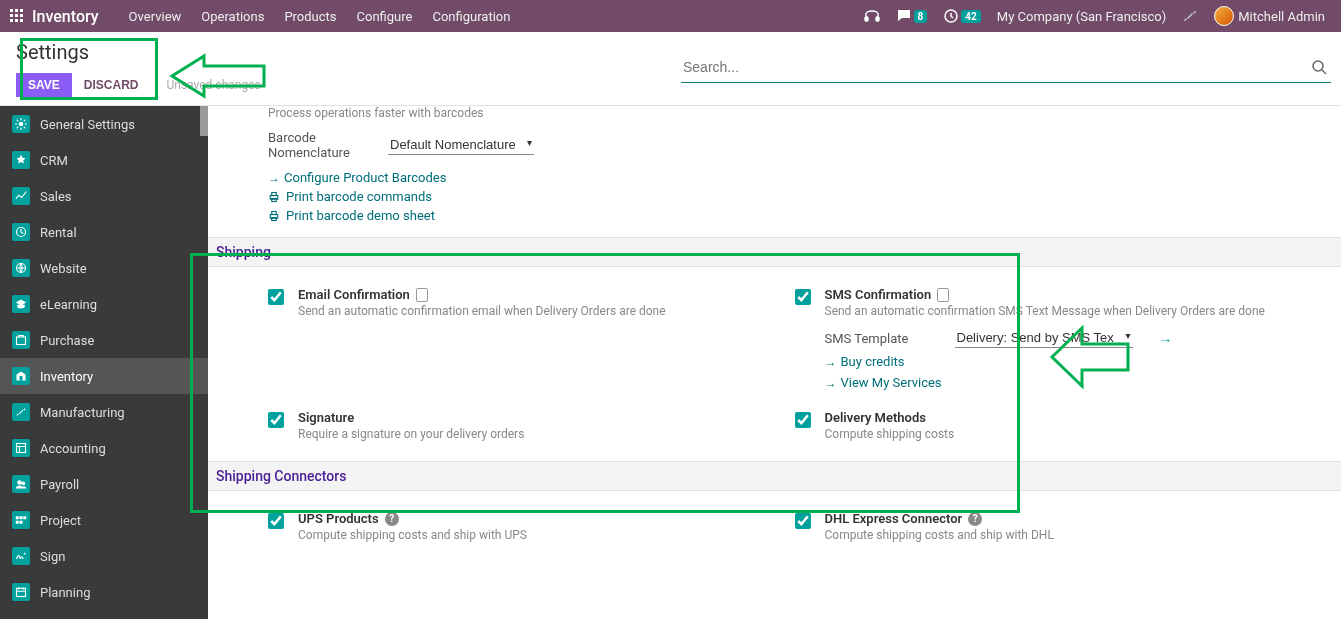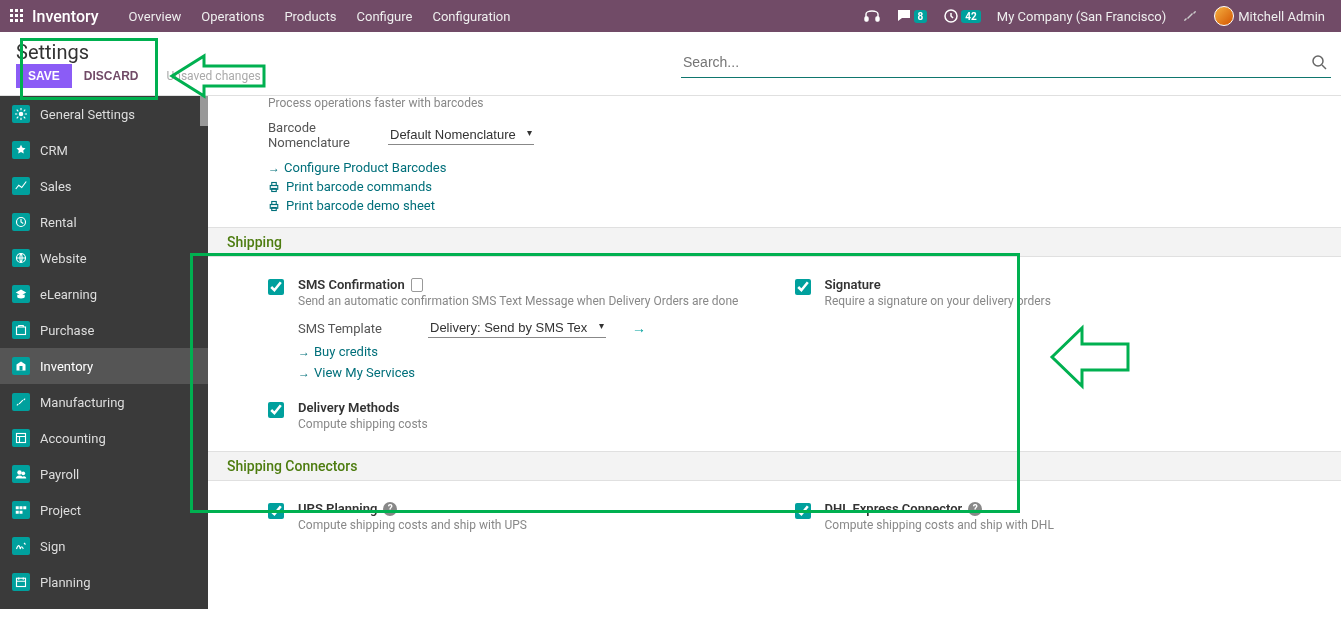--- a/index.html
+++ b/index.html
@@ -9,41 +9,41 @@
 .topbar { height: 32px; background: #714B67; color: #fff; display: flex; align-items: center; padding: 0 8px; font-size: 13px; }
 .topbar .apps-icon { width: 18px; height: 18px; display: inline-flex; align-items: center; justify-content: center; margin-right: 6px; cursor: pointer; }
 .topbar .app-name { font-size: 16px; font-weight: 500; margin-right: 20px; }
 .topbar .menu-item { padding: 0 10px; height: 32px; display: flex; align-items: center; cursor: pointer; color: #eee; }
 .topbar .spacer { flex: 1; }
 .topbar .right-item { padding: 0 8px; height: 32px; display: flex; align-items: center; cursor: pointer; color: #eee; position: relative; }
 .badge { background: #00A09D; color: #fff; font-size: 10px; padding: 1px 4px; border-radius: 3px; margin-left: 2px; font-weight: bold; }
 .avatar-circle { width: 20px; height: 20px; border-radius: 50%; background: linear-gradient(135deg,#f5b041,#d35400); margin-right: 4px; border: 1px solid #fff; }
 
 
-.settings-header { height: 64px; background: #fff; border-bottom: 1px solid #e0e0e0; position: relative; padding: 8px 16px; display: flex; flex-direction: column; justify-content: space-between; }
+.settings-header { height: 74px; background: #fff; border-bottom: 1px solid #e0e0e0; position: relative; padding: 8px 16px; display: flex; flex-direction: column; justify-content: space-between; }
 .settings-title { font-size: 20px; font-weight: 400; color: #333; }
 .settings-actions { display: flex; align-items: center; gap: 0; }
 .btn-save { background: #8b5cf6; color: #fff; border: none; padding: 5px 12px; font-weight: bold; font-size: 12px; cursor: pointer; }
 .btn-discard { background: transparent; color: #714B67; border: none; padding: 5px 12px; font-weight: bold; font-size: 12px; cursor: pointer; }
 .unsaved-text { color: #aaa; font-size: 12px; margin-left: 16px; }
 .search-wrap { position: absolute; right: 10px; top: 50%; transform: translateY(-50%); width: 650px; display: flex; align-items: flex-start; border-bottom: 1px solid #0f766e; }
 .search-input { flex: 1; border: none; outline: none; padding: 4px 2px; font-size: 14px; color: #333; }
 .search-btn { background: none; border: none; cursor: pointer; padding: 4px; }
 
 
 .body-wrap { display: flex; height: calc(619px - 32px - 74px); }
 .sidebar { width: 208px; background: #3a3a3a; color: #ddd; overflow-y: auto; position: relative; }
 .sidebar-item { display: flex; align-items: center; padding: 9px 12px; cursor: pointer; font-size: 13px; gap: 10px; }
 .sidebar-item.active { background: #555; color: #fff; }
 .sidebar-icon-box { width: 18px; height: 18px; background: #00A09D; border-radius: 2px; display: flex; align-items: center; justify-content: center; flex-shrink: 0; }
 .sidebar-scrollbar { position: absolute; right: 0; top: 0; width: 8px; height: 30px; background: #999; }
 
 .content { flex: 1; overflow-y: auto; background: #fff; padding: 0; position: relative; }
 .content-inner { padding: 0 0 20px 0; }
-.section-header { background: #f3f3f3; padding: 6px 19px; font-size: 14px; font-weight: 500; color: #4d7c0f; border-top: 1px solid #e0e0e0; border-bottom: 1px solid #e0e0e0; }
+.section-header { background: #f3f3f3; padding: 6px 8px; font-size: 14px; font-weight: 500; color: #4c1d95; border-top: 1px solid #e0e0e0; border-bottom: 1px solid #e0e0e0; }
 
 .settings-box { padding: 10px 20px 10px 60px; display: flex; flex-wrap: wrap; }
 .setting-item { display: flex; align-items: flex-start; width: 50%; padding: 10px 20px 10px 0; gap: 14px; }
 .setting-check { width: 16px; height: 16px; accent-color: #00A09D; margin-top: 2px; flex-shrink: 0; cursor: pointer; }
 .setting-body { flex: 1; }
 .setting-title { font-weight: 600; color: #333; display: flex; align-items: center; gap: 6px; }
 .setting-desc { color: #888; font-size: 12px; margin-top: 2px; }
 .ent-icon { width: 12px; height: 14px; border: 1px solid #999; display: inline-block; border-radius: 2px; }
 .help-icon { width: 14px; height: 14px; border-radius: 50%; background: #888; color: #fff; display: inline-flex; align-items: center; justify-content: center; font-size: 10px; font-weight: bold; }
 
@@ -309,20 +309,30 @@
               <rect x="5" y="10" width="6" height="4"></rect>
             </svg>
           <span>Print barcode demo sheet</span>
         </div>
       </div>
 
       <div class="section-header">Shipping</div>
 
       <div class="settings-box">
 
+        <div class="setting-item">
+          <input type="checkbox" class="setting-check" checked="" style="">
+          <div class="setting-body">
+            <div class="setting-title">
+              <span>Email Confirmation</span>
+              <span class="ent-icon"></span>
+            </div>
+            <div class="setting-desc">Send an automatic confirmation email when Delivery Orders are done</div>
+          </div>
+        </div>
 
         <div class="setting-item">
           <input type="checkbox" class="setting-check" checked="" style="">
           <div class="setting-body">
             <div class="setting-title">
               <span>SMS Confirmation</span>
               <span class="ent-icon"></span>
             </div>
             <div class="setting-desc">Send an automatic confirmation SMS Text Message when Delivery Orders are done</div>
             <div class="sub-row">
@@ -365,21 +375,21 @@
           </div>
         </div>
       </div>
 
       <div class="section-header">Shipping Connectors</div>
       <div class="settings-box">
         <div class="setting-item">
           <input type="checkbox" class="setting-check" checked="" style="">
           <div class="setting-body">
             <div class="setting-title">
-              <span>UPS Planning</span>
+              <span>UPS Products</span>
               <span class="help-icon">?</span>
             </div>
             <div class="setting-desc">Compute shipping costs and ship with UPS</div>
           </div>
         </div>
         <div class="setting-item">
           <input type="checkbox" class="setting-check" checked="" style="">
           <div class="setting-body">
             <div class="setting-title">
               <span>DHL Express Connector</span>

